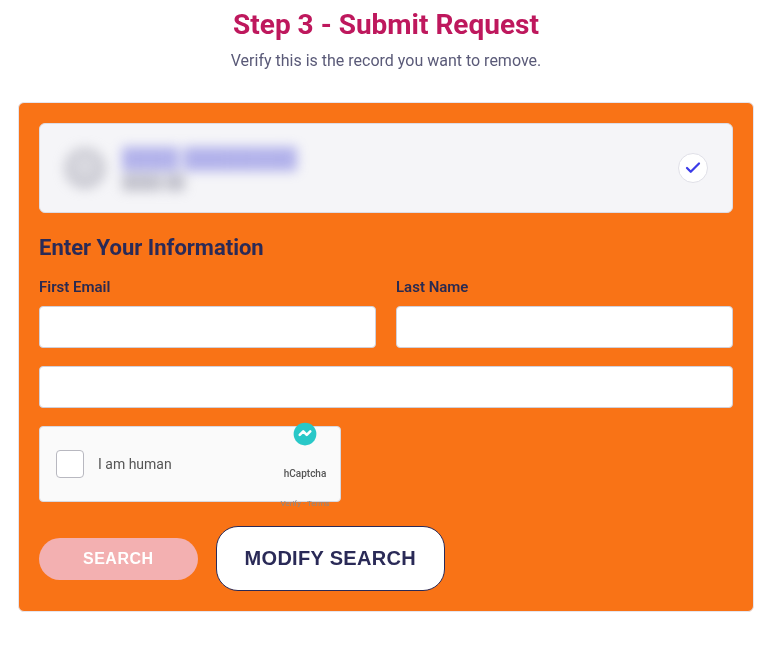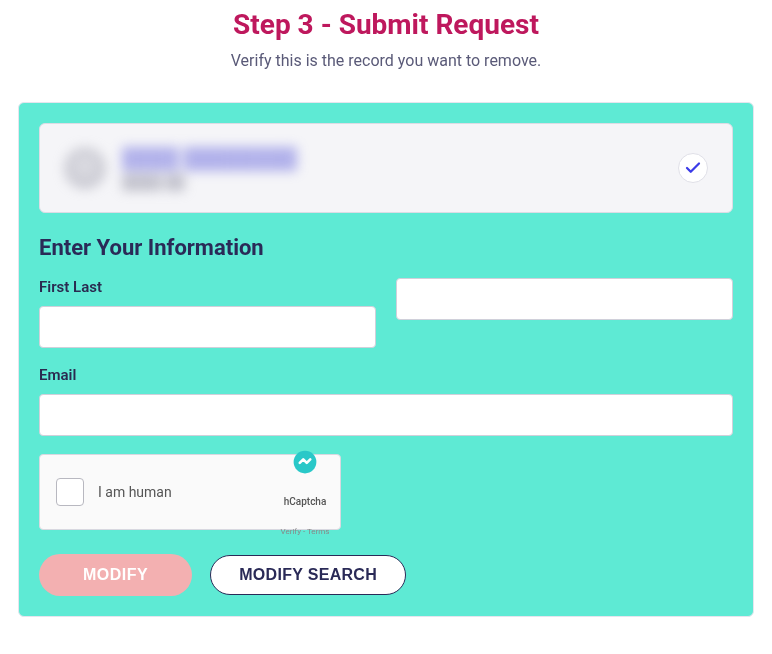--- a/index.html
+++ b/index.html
@@ -25,21 +25,21 @@
     .page-subtitle {
       color: #5a5a78;
       font-size: 16px;
       text-align: center;
       margin-bottom: 32px;
     }
     .card {
       margin: 0 18px;
       border: 1px solid #e5e5ee;
       border-radius: 6px;
-      background: #5eead4;
+      background: #f97316;
       padding: 20px;
     }
     .record-box {
       background: #f5f5f8;
       border: 1px solid #dcdce5;
       border-radius: 6px;
       padding: 22px 24px;
       display: flex;
       align-items: center;
       justify-content: space-between;
@@ -186,22 +186,22 @@
       font-size: 16px;
       font-weight: 700;
       letter-spacing: 0.5px;
       cursor: pointer;
     }
     .btn-modify {
       background: #ffffff;
       color: #2a2a57;
       border: 1.5px solid #2a2a57;
       border-radius: 22px;
-      padding: 10px 28px;
-      font-size: 16px;
+      padding: 20px 28px;
+      font-size: 20px;
       font-weight: 700;
       letter-spacing: 0.3px;
       cursor: pointer;
       text-align: center;
     }
   </style>
 </head>
 <body>
 
 <h1 class="page-title">Step 3 - Submit Request</h1>
@@ -221,31 +221,31 @@
       <svg viewBox="0 0 24 24" fill="none" stroke="#3b3be8" stroke-width="3" stroke-linecap="round" stroke-linejoin="round">
         <polyline points="4 12 9 17 20 6"></polyline>
       </svg>
     </div>
   </div>
 
   <h2 class="section-heading">Enter Your Information</h2>
 
   <div class="form-row">
     <div class="form-group">
-      <label class="form-label">First Last</label>
+      <label class="form-label">First Email</label>
       <input type="text" class="text-input" value="" style="">
     </div>
     <div class="form-group">
+      <label class="form-label">Last Name</label>
       <input type="text" class="text-input" value="" style="">
     </div>
   </div>
 
   <div class="form-row">
     <div class="form-group full">
-      <label class="form-label">Email</label>
       <input type="text" class="text-input" value="" style="">
     </div>
   </div>
 
   <div class="captcha-box">
     <div class="captcha-left">
       <div class="captcha-checkbox"></div>
       <span class="captcha-text">I am human</span>
     </div>
     <div class="captcha-right">
@@ -254,17 +254,17 @@
           <circle cx="16" cy="16" r="13" fill="#29c8c8"></circle>
           <path d="M10 17 L14 13 L18 17 L22 13" stroke="#ffffff" stroke-width="3" fill="none" stroke-linecap="round" stroke-linejoin="round"></path>
         </svg>
       </div>
       <div class="hcaptcha-label">hCaptcha</div>
       <div class="hcaptcha-links">Verify - Terms</div>
     </div>
   </div>
 
   <div class="button-row">
-    <button class="btn-submit">MODIFY</button>
+    <button class="btn-submit">SEARCH</button>
     <button class="btn-modify">MODIFY SEARCH</button>
   </div>
 
 </div>
 
 </body></html>

